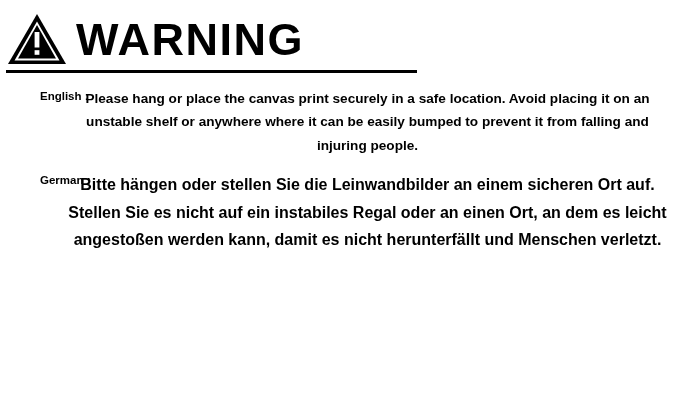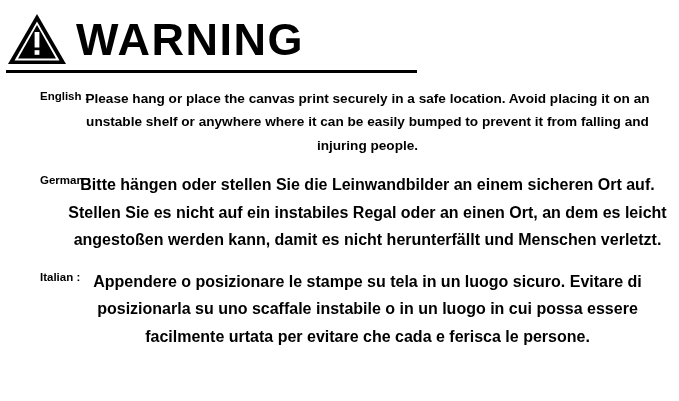--- a/index.html
+++ b/index.html
@@ -108,19 +108,15 @@
     <div class="block block-english">
       <div class="lang">English :</div>
       <div class="text">Please hang or place the canvas print securely in a safe location. Avoid placing it on an unstable shelf or anywhere where it can be easily bumped to prevent it from falling and injuring people.</div>
     </div>
 
     <div class="block block-german">
       <div class="lang">German :</div>
       <div class="text">Bitte hängen oder stellen Sie die Leinwandbilder an einem sicheren Ort auf. Stellen Sie es nicht auf ein instabiles Regal oder an einen Ort, an dem es leicht angestoßen werden kann, damit es nicht herunterfällt und Menschen verletzt.</div>
     </div>
 
-    <div class="block block-italian">
-      <div class="lang">Italian :</div>
-      <div class="text">Appendere o posizionare le stampe su tela in un luogo sicuro. Evitare di posizionarla su uno scaffale instabile o in un luogo in cui possa essere facilmente urtata per evitare che cada e ferisca le persone.</div>
-    </div>
 
   </div>
 </div>
 
 </body></html>

